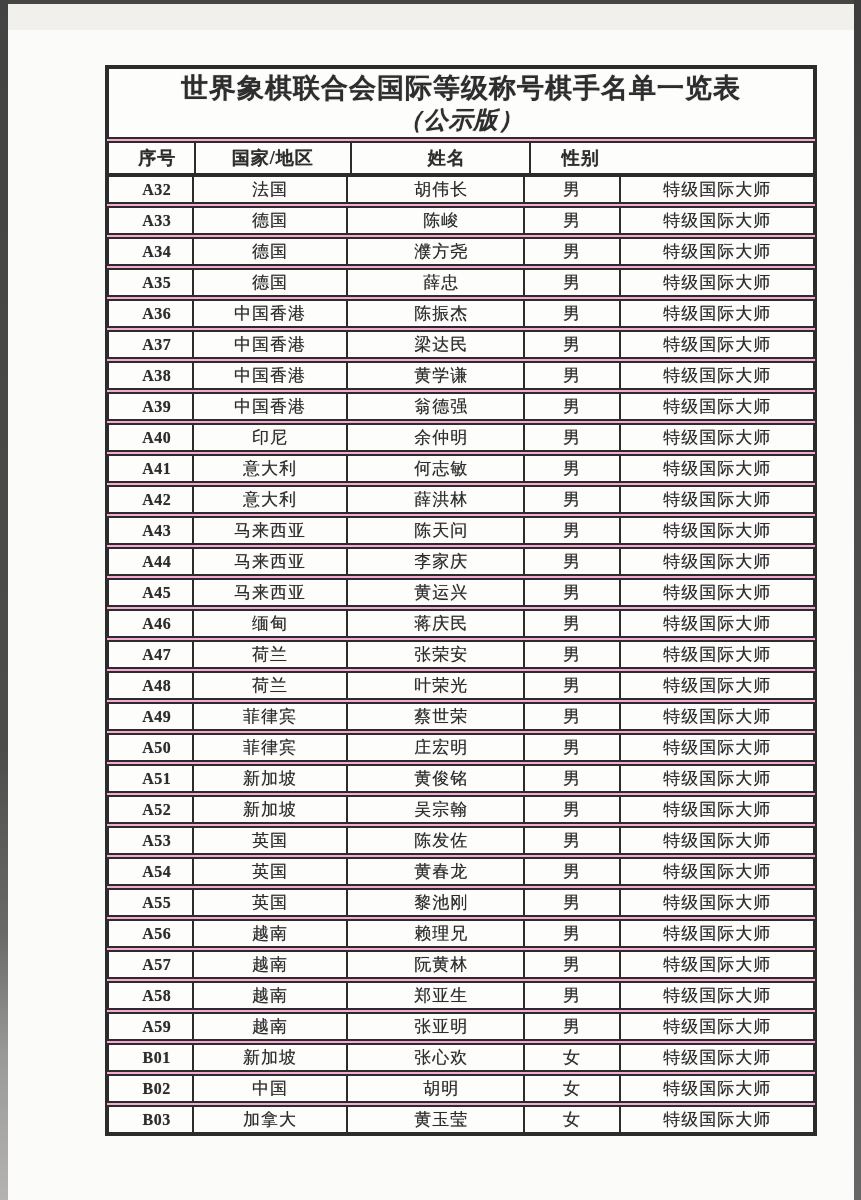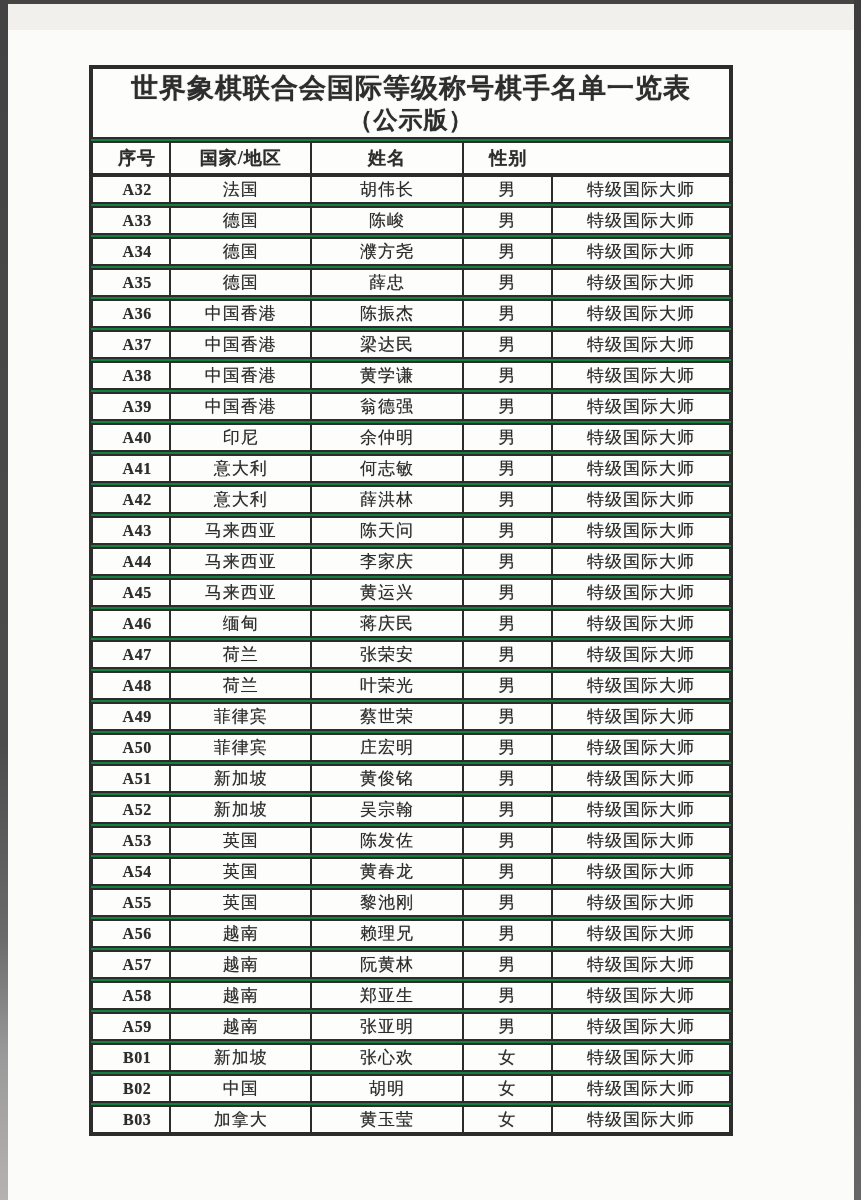--- a/index.html
+++ b/index.html
@@ -28,23 +28,23 @@
     position: absolute; top: 4px; left: 8px; width: 846px; height: 26px;
     background: #f1f0ed;
   }
   .paper {
     position: absolute; top: 30px; left: 8px; width: 846px; height: 1170px;
     background: #fbfbfa;
   }
 
   
   .sheet {
-    position: absolute; left: 89px; top: 65px; width: 644px;
+    position: absolute; left: 105px; top: 65px; width: 712px;
     border: 2px solid #2c2c2c;
-    background: #15803d;
+    background: #f9a8d4;
     color: #2d2d2d;
   }
   .trow {
     display: flex;
     border: 2px solid #2c2c2c;
     margin-top: 2px;
     background: #fdfdfc;
   }
   .trow:first-child { margin-top: 0; }
 
@@ -52,33 +52,33 @@
     flex-direction: column;
     align-items: center;
     justify-content: center;
     height: 72px;
     text-shadow: 0 0 1px rgba(45,45,45,.55);
   }
   .title-main {
     font-size: 27px; font-weight: bold; letter-spacing: 1px; line-height: 34px;
   }
   .title-sub {
-    font-size: 24px; font-weight: bold; letter-spacing: 1px; line-height: 30px;
+    font-size: 24px; font-weight: bold; letter-spacing: 1px; line-height: 30px; font-style: italic;
   }
 
   .cell {
     display: flex; align-items: center; justify-content: center;
     border-right: 2px solid #2c2c2c;
     overflow: hidden;
     text-shadow: 0 0 0.7px rgba(45,45,45,.6);
   }
   .cell:last-child { border-right: none; }
   .c0 { width: 12.3%; padding-left: 12px; }
   .c1 { width: 22.2%; }
-  .c2 { width: 23.8%; }
+  .c2 { width: 23.8%; margin-left: 12px; }
   .c3 { width: 14.0%; }
   .c4 { width: 27.7%; }
 
   .header-row .cell {
     height: 30px; font-weight: bold; font-size: 18px; letter-spacing: 1px;
   }
   .data-row .cell { height: 25px; font-size: 17px; letter-spacing: 1px; }
   .data-row .c0 { font-size: 16px; letter-spacing: 0.5px; font-weight: bold; }
 </style>
 </head>

